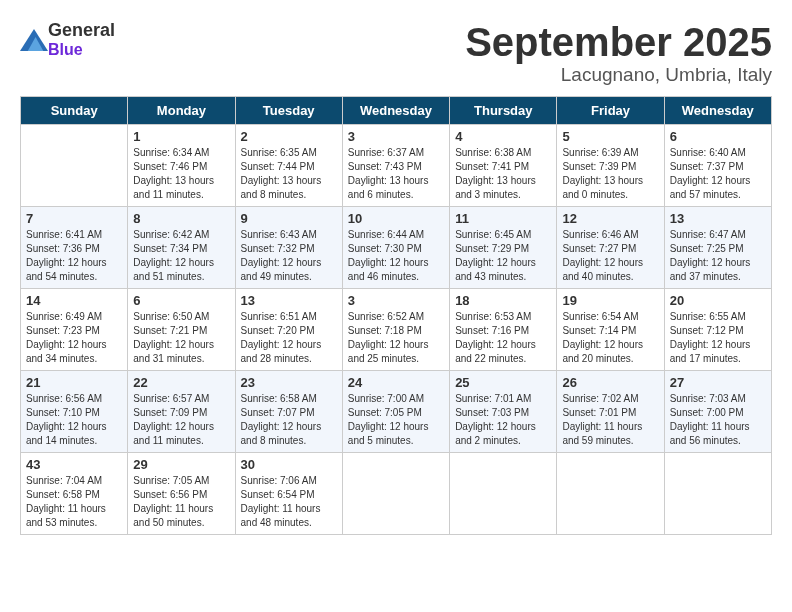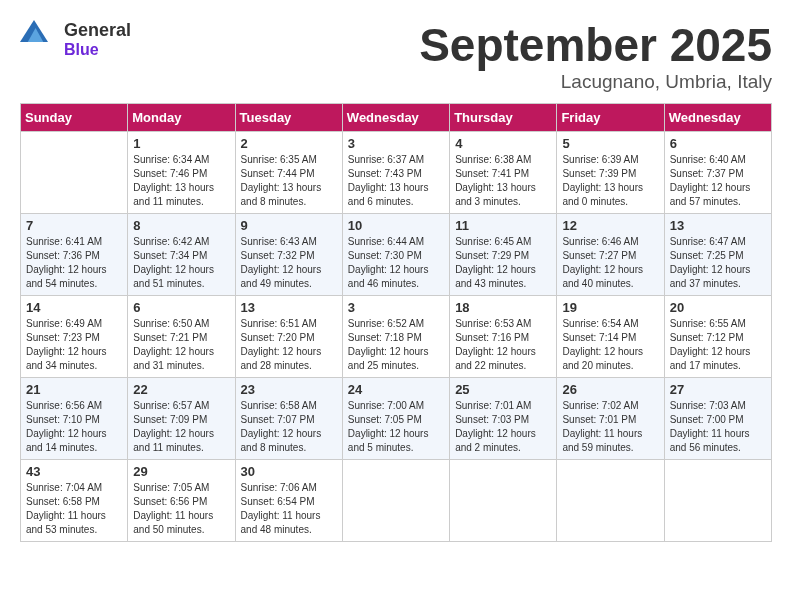--- a/index.html
+++ b/index.html
@@ -11,50 +11,50 @@
       padding: 20px;
     }
     .header {
       display: flex;
       justify-content: space-between;
       align-items: flex-start;
       margin-bottom: 10px;
     }
     .logo {
       display: flex;
-      align-items: flex-start;
-      gap: 16px;
+      align-items: center;
+      gap: 0;
     }
     .logo-icon {
       width: 28px;
       height: 22px;
     }
     .title-block {
       text-align: right;
     }
     .month-title {
-      font-size: 46px;
+      font-size: 40px;
       font-weight: bold;
       color: #333;
       line-height: 1.1;
     }
     .location-title {
       font-size: 19px;
       color: #555;
     }
     table {
       width: 100%;
       border-collapse: collapse;
       font-size: 11px;
     }
     thead tr th {
-      background-color: #be185d;
+      background-color: #0c4a6e;
       color: #fff;
       padding: 6px 4px;
-      text-align: left;
+      text-align: center;
       font-size: 13px;
       font-weight: bold;
       border: 1px solid #ccc;
     }
     tbody tr td {
       border: 1px solid #ccc;
       vertical-align: top;
       padding: 4px 5px;
       min-height: 70px;
       height: 80px;

